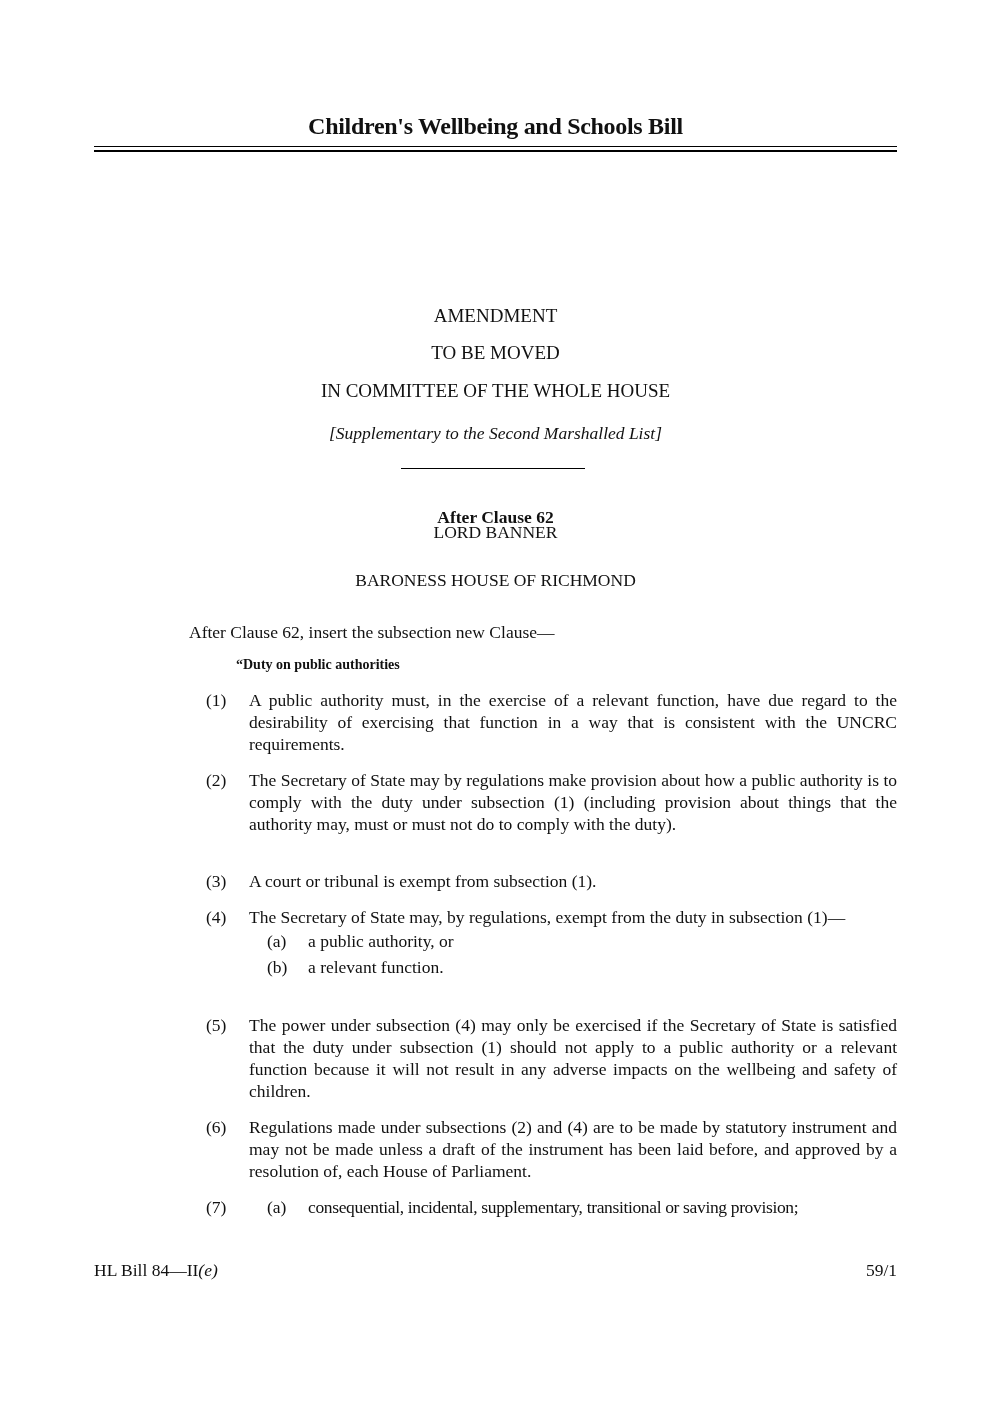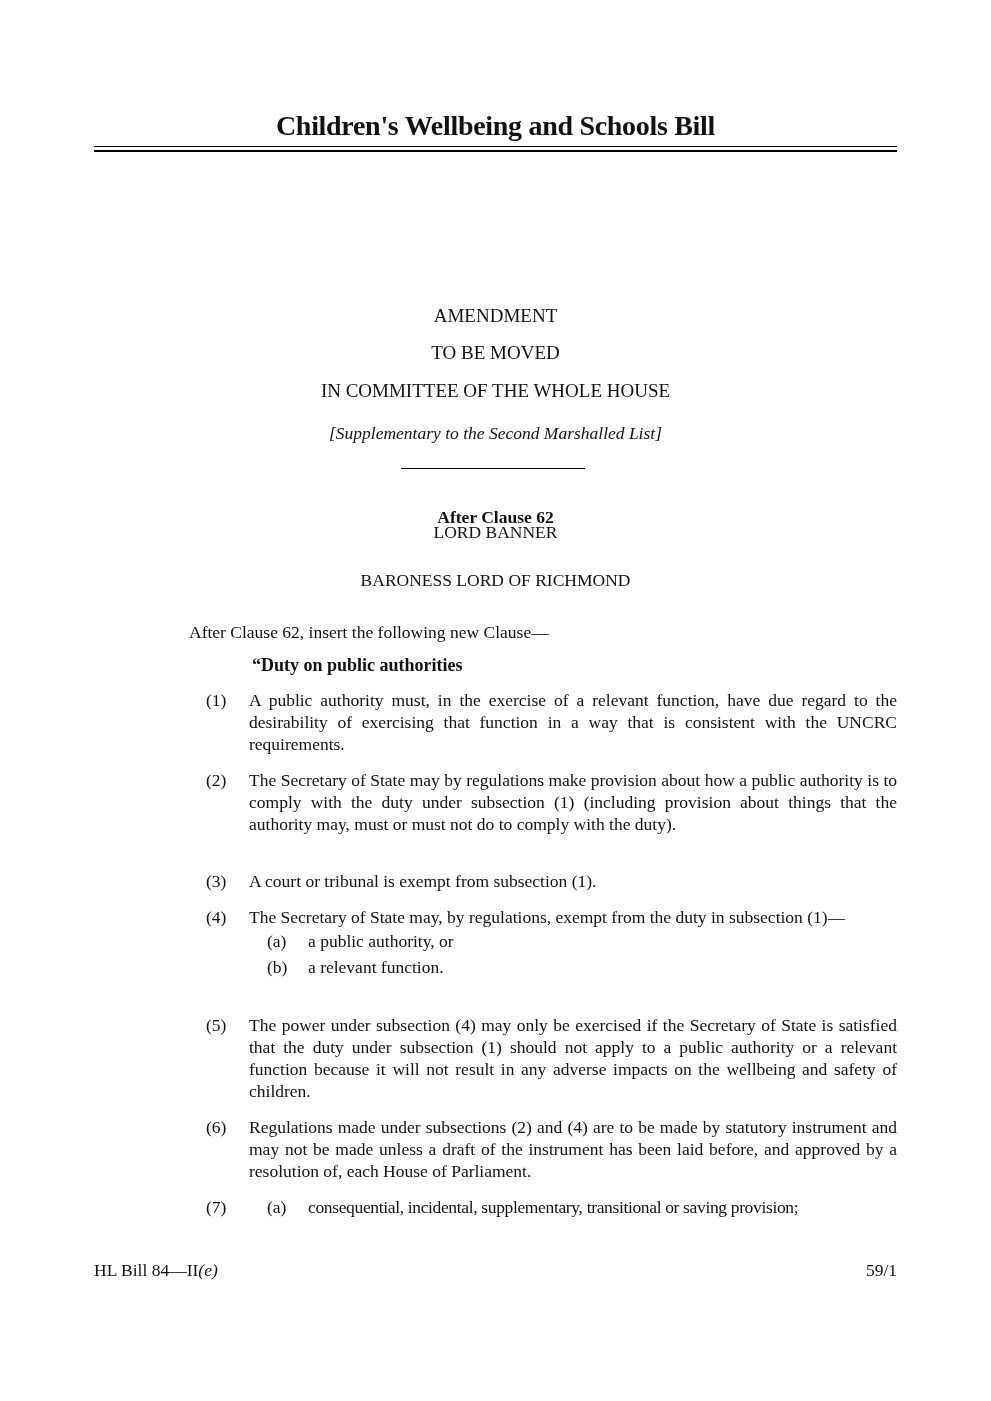--- a/index.html
+++ b/index.html
@@ -14,21 +14,21 @@
       font-family: "Liberation Serif", "DejaVu Serif", serif;
       color: #111111;
       overflow: hidden;
     }
     .page-title {
       position: absolute;
       top: 107px;
       left: 94px;
       width: 803px;
       text-align: center;
-      font-size: 28px;
+      font-size: 24px;
       font-weight: bold;
       letter-spacing: -0.3px;
       margin: 0;
       line-height: 38px;
     }
     .rule-thin {
       position: absolute;
       left: 94px;
       width: 803px;
       top: 146px;
@@ -64,23 +64,23 @@
 
     .intro {
       position: absolute;
       left: 189px;
       top: 621px;
       font-size: 17.5px;
       line-height: 22px;
     }
     .clause-heading {
       position: absolute;
-      left: 252px;
+      left: 236px;
       top: 654px;
-      font-size: 18px;
+      font-size: 14px;
       font-weight: bold;
       line-height: 22px;
     }
     .subsection {
       position: absolute;
       left: 203px;
       width: 694px;
       font-size: 17.5px;
       line-height: 22px;
     }
@@ -131,23 +131,23 @@
 <div class="rule-thick"></div>
 
 <div class="center-line" style="top:305px;">AMENDMENT</div>
 <div class="center-line" style="top:342px;">TO BE MOVED</div>
 <div class="center-line" style="top:380px;">IN COMMITTEE OF THE WHOLE HOUSE</div>
 <div class="center-line italic" style="top:422px;">[Supplementary to the Second Marshalled List]</div>
 <div class="short-rule"></div>
 
 <div class="center-line bold small-caps-line" style="top:507px;">After Clause 62</div>
 <div class="center-line small-caps-line" style="top:522px;">LORD BANNER</div>
-<div class="center-line small-caps-line" style="top:570px;">BARONESS LORD OF RICHMOND</div>
+<div class="center-line small-caps-line" style="top:570px;">BARONESS HOUSE OF RICHMOND</div>
 
-<div class="intro">After Clause 62, insert the following new Clause—</div>
+<div class="intro">After Clause 62, insert the subsection new Clause—</div>
 <div class="clause-heading">“Duty on public authorities</div>
 
 <div class="subsection" style="top:689px;">
   <span class="num">(1)</span>
   <div class="text">A public authority must, in the exercise of a relevant function, have due regard to the desirability of exercising that function in a way that is consistent with the UNCRC requirements.</div>
 </div>
 
 <div class="subsection" style="top:769px;">
   <span class="num">(2)</span>
   <div class="text">The Secretary of State may by regulations make provision about how a public authority is to comply with the duty under subsection (1) (including provision about things that the authority may, must or must not do to comply with the duty).</div>

